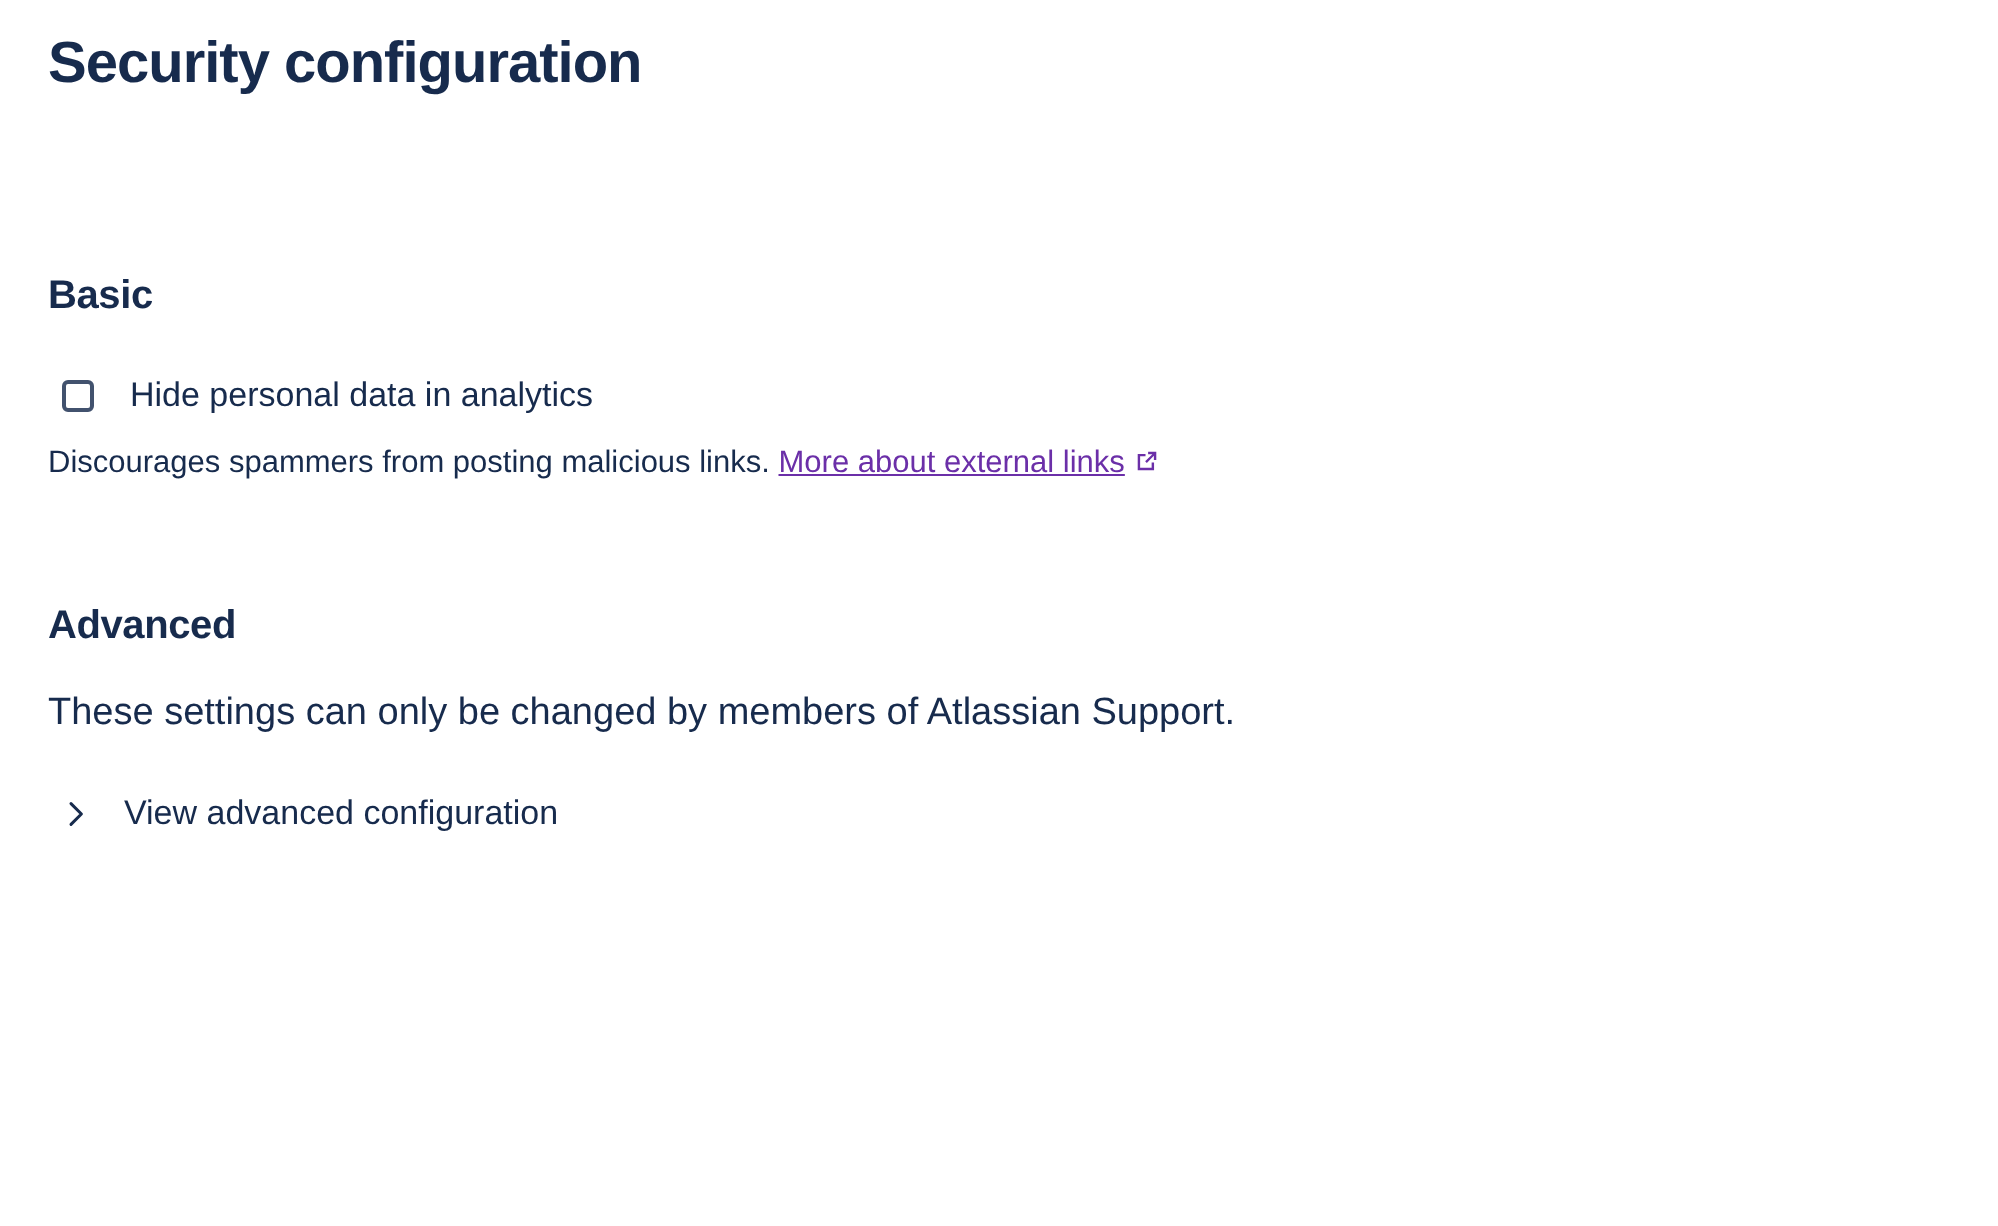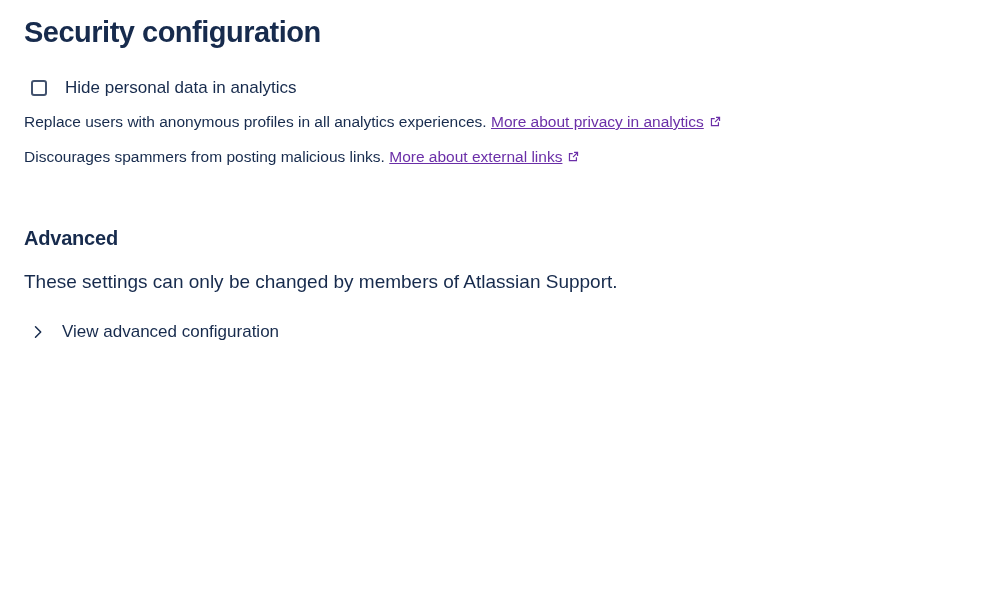--- a/index.html
+++ b/index.html
@@ -133,31 +133,25 @@
     display: inline-block;
   }
 </style>
 </head>
 <body>
 
 <div class="page">
 
   <h1 class="page-title">Security configuration</h1>
 
+  <h2 class="section-heading basic-heading">Basic</h2>
 
   <div class="check-row first">
     <span class="checkbox"></span>
     <span class="check-label">Hide personal data in analytics</span>
-  </div>
-  <div class="helper">
-    <span>Replace users with anonymous profiles in all analytics experiences.</span>
-    <a href="#">More about privacy in analytics</a><span class="ext-icon"><svg width="13" height="13" viewBox="0 0 14 14">
-          <path d="M2 3.2h4.2v1.3H3.3v6.2h6.2V7.8h1.3V12H2V3.2z" fill="#6B2FA8"></path>
-          <path d="M7.6 2h4.4v4.4h-1.3V4.2L6.9 8.1 6 7.2l3.9-3.9H7.6V2z" fill="#6B2FA8"></path>
-        </svg></span>
   </div>
 
   <div class="helper">
     <span>Discourages spammers from posting malicious links.</span>
     <a href="#">More about external links</a><span class="ext-icon"><svg width="13" height="13" viewBox="0 0 14 14">
           <path d="M2 3.2h4.2v1.3H3.3v6.2h6.2V7.8h1.3V12H2V3.2z" fill="#6B2FA8"></path>
           <path d="M7.6 2h4.4v4.4h-1.3V4.2L6.9 8.1 6 7.2l3.9-3.9H7.6V2z" fill="#6B2FA8"></path>
         </svg></span>
   </div>
 

